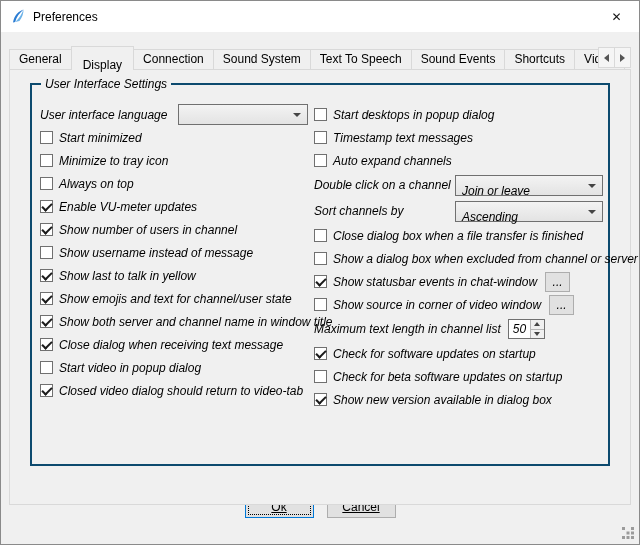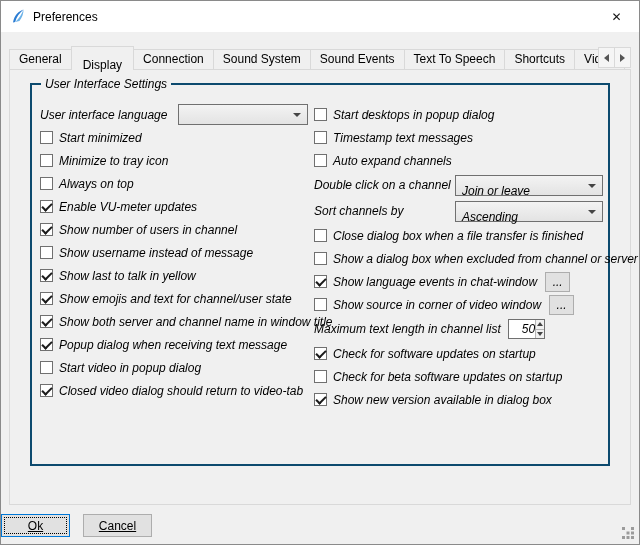--- a/index.html
+++ b/index.html
@@ -43,32 +43,32 @@
 
   
   .combo { position:relative; height:21px; border:1px solid #707070; background:linear-gradient(#f3f3f3,#e3e3e3); display:flex; align-items:center; padding:12px 20px 0 6px; cursor:default; }
   .combo .arrow { position:absolute; right:6px; top:8px; width:0; height:0; border-left:4px solid transparent; border-right:4px solid transparent; border-top:4px solid #444; }
   .combo-lang { width:130px; margin-left:2px; }
   .combo-right { width:148px; margin-left:auto; margin-right:1px; }
   .lbl-lang { width:136px; flex:0 0 auto; }
 
   
   .spin { display:flex; height:20px; width:37px; border:1px solid #707070; background:#fff; margin-left:7px; flex:0 0 auto; }
-  .spin .val { flex:1; display:flex; align-items:center; padding-left:13px;text-align:center; }
+  .spin .val { flex:1; display:flex; align-items:center; padding-left:4px;text-align:center; }
   .spin .btns { width:14px; display:flex; flex-direction:column; border-left:1px solid #b5b5b5; }
   .spin .sb { flex:1; display:flex; align-items:center; justify-content:center; background:#f0f0f0; }
   .spin .sb + .sb { border-top:1px solid #b5b5b5; }
   .tri-up { width:0; height:0; border-left:3px solid transparent; border-right:3px solid transparent; border-bottom:4px solid #444; }
   .tri-down { width:0; height:0; border-left:3px solid transparent; border-right:3px solid transparent; border-top:4px solid #444; }
 
   
   .mini-btn { width:25px; height:20px; margin-left:8px; border:1px solid #adadad; background:#e1e1e1; display:flex; align-items:center; justify-content:center; flex:0 0 auto; cursor:default; }
 
   
-  .button-row { position:absolute; left:0; right:0; bottom:7px; display:flex; justify-content:flex-start; gap:13px; }
+  .button-row { position:absolute; left:0; right:0; bottom:26px; display:flex; justify-content:center; gap:13px; }
   .btn { height:23px; min-width:69px; padding:0 12px; background:#e1e1e1; border:1px solid #adadad; display:flex; align-items:center; justify-content:center; cursor:default; }
   .btn .u { text-decoration:underline; }
   .btn.default { border:1px solid #0078d7; outline:1px dotted #000; outline-offset:-4px; }
 
   
   .grip { position:absolute; right:4px; bottom:4px; width:13px; height:13px; }
   .grip::after { content:''; position:absolute; left:0; top:0; width:3px; height:3px; background:#9b9b9b;
     box-shadow: 0 9px #9b9b9b, 4.5px 9px #9b9b9b, 9px 9px #9b9b9b, 4.5px 4.5px #9b9b9b, 9px 4.5px #9b9b9b, 9px 0 #9b9b9b; }
 </style>
 </head>
@@ -85,22 +85,22 @@
     <div class="close-btn">✕</div>
   </div>
 
   <div class="dlg-body">
 
     <div class="tabbar">
       <div class="tab">General</div>
       <div class="tab selected">Display</div>
       <div class="tab">Connection</div>
       <div class="tab">Sound System</div>
+      <div class="tab">Text To Speech</div>
       <div class="tab">Sound Events</div>
-      <div class="tab">Text To Speech</div>
       <div class="tab">Shortcuts</div>
       <div class="tab">Video</div>
       <div class="tab-scroll">
         <div class="sbtn">
             <span class="tri-left"></span>
           </div>
         <div class="sbtn">
             <span class="tri-right"></span>
           </div>
       </div>
@@ -153,21 +153,21 @@
             <div class="chk-row">
               <span class="checkbox checked"></span>
               <span>Show emojis and text for channel/user state</span>
             </div>
             <div class="chk-row">
               <span class="checkbox checked"></span>
               <span>Show both server and channel name in window title</span>
             </div>
             <div class="chk-row">
               <span class="checkbox checked"></span>
-              <span>Popup dialog when receiving text message</span>
+              <span>Close dialog when receiving text message</span>
             </div>
             <div class="chk-row">
               <span class="checkbox"></span>
               <span>Start video in popup dialog</span>
             </div>
             <div class="chk-row">
               <span class="checkbox checked"></span>
               <span>Closed video dialog should return to video-tab</span>
             </div>
           </div>
@@ -207,21 +207,21 @@
               <span class="checkbox"></span>
               <span>Close dialog box when a file transfer is finished</span>
             </div>
             <div class="chk-row">
               <span class="checkbox"></span>
               <span>Show a dialog box when excluded from channel or server</span>
             </div>
 
             <div class="chk-row">
               <span class="checkbox checked"></span>
-              <span>Show language events in chat-window</span>
+              <span>Show statusbar events in chat-window</span>
               <div class="mini-btn">...</div>
             </div>
 
             <div class="chk-row">
               <span class="checkbox"></span>
               <span>Show source in corner of video window</span>
               <div class="mini-btn">...</div>
             </div>
 
             <div class="row tall">

